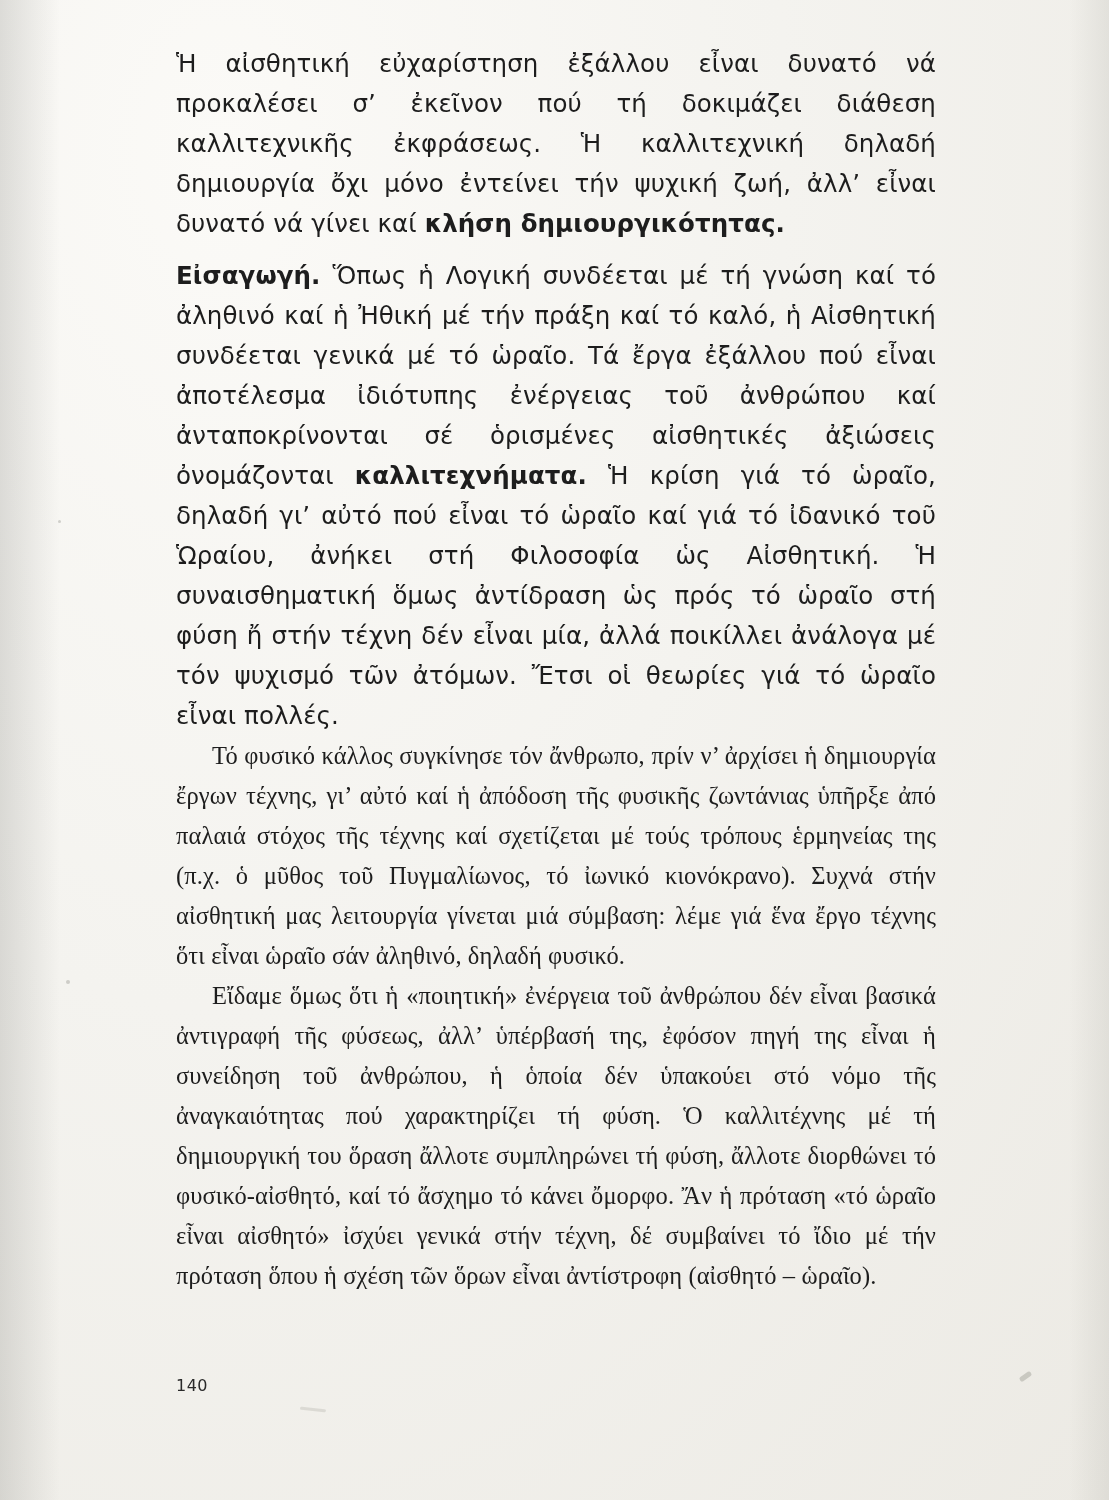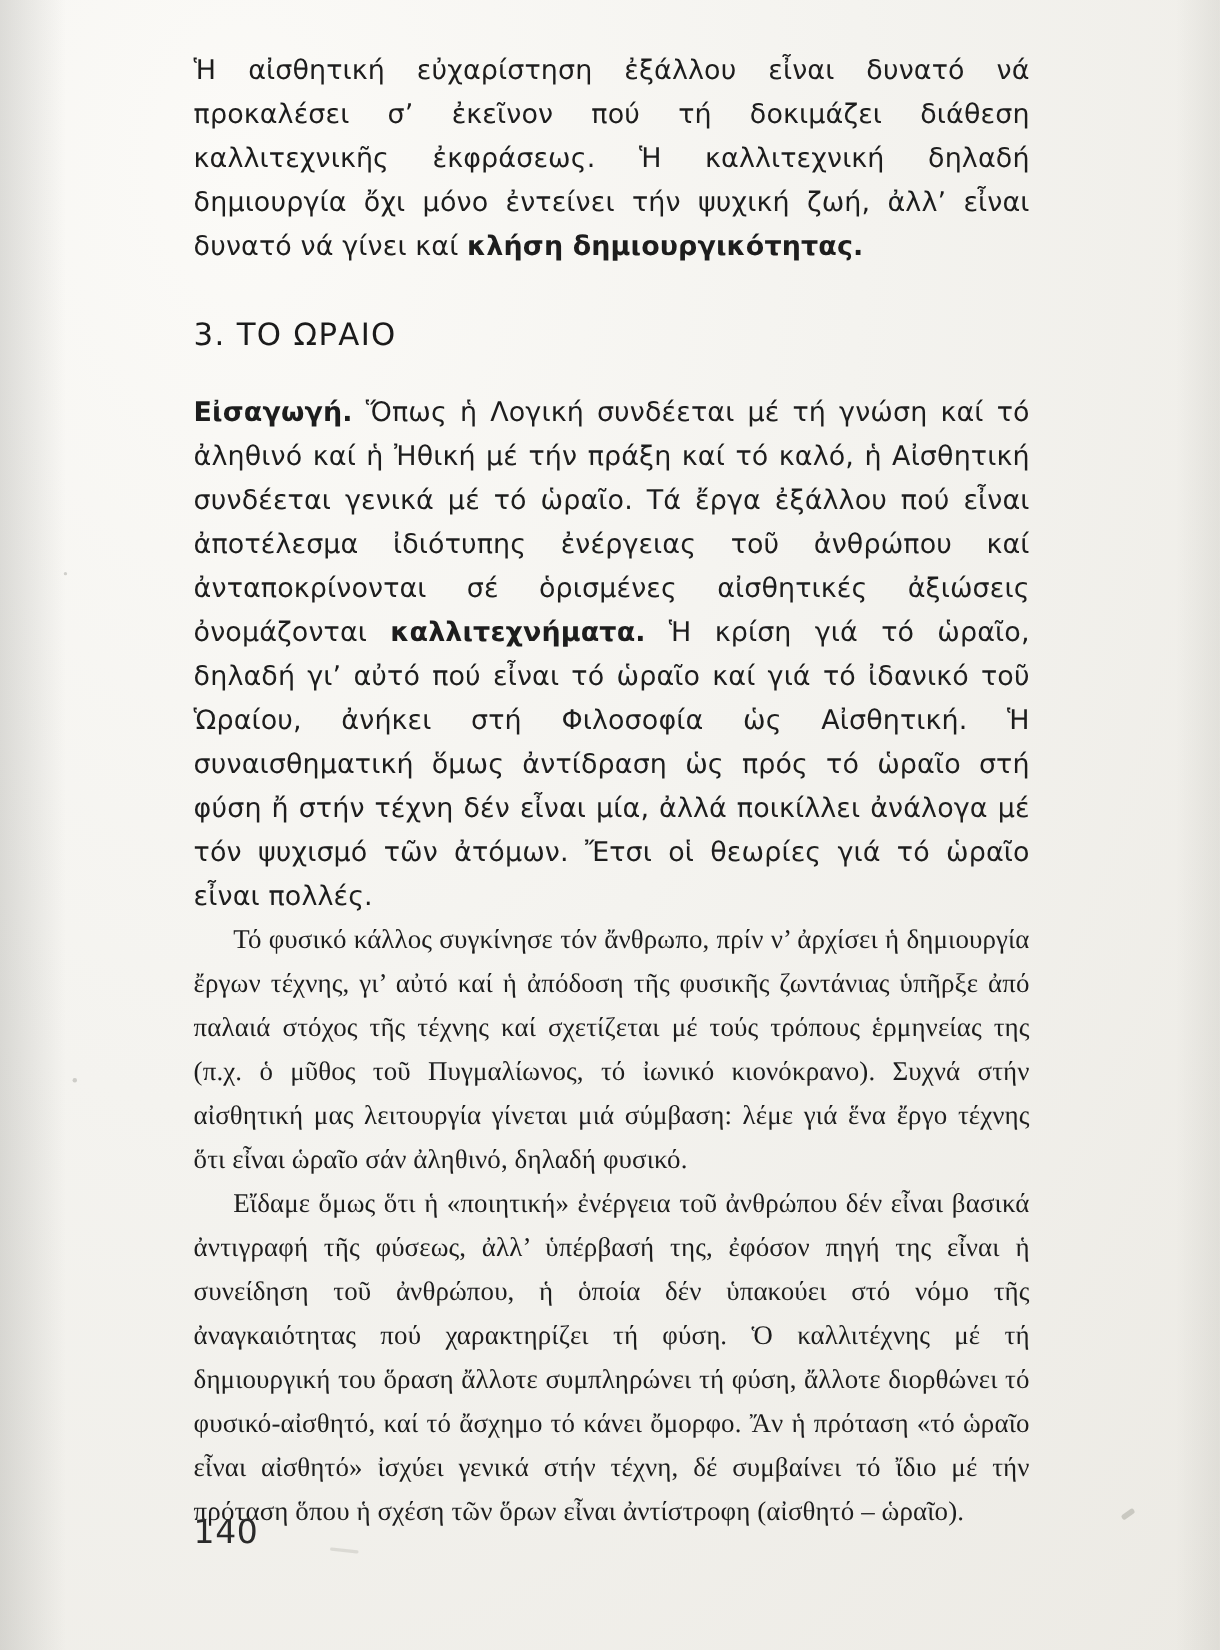--- a/index.html
+++ b/index.html
@@ -72,21 +72,21 @@
     margin: 44px 0 34px 0;
     color: #1b1b1b;
   }
   .intro-lead {
     font-weight: bold;
   }
   .page-number {
     position: absolute;
     left: 176px;
     top: 1376px;
-    font-size: 30px;
+    font-size: 16px;
     color: #2a2a2a;
     letter-spacing: 0.5px;
   }
   .speck {
     position: absolute;
     background: rgba(90,90,85,0.25);
     border-radius: 50%;
     pointer-events: none;
   }
   .mark-a { left: 1019px; top: 1374px; width: 13px; height: 5px; transform: rotate(-35deg); background: rgba(120,120,110,0.30); border-radius: 2px; }
@@ -96,21 +96,20 @@
 </style>
 </head>
 <body>
 
 <div class="page">
 
   <div class="content">
 
     <p class="para-top"><span>Ἡ αἰσθητική εὐχαρίστηση ἐξάλλου εἶναι δυνατό νά προκαλέσει σ’ ἐκεῖνον πού τή δοκιμάζει διάθεση καλλιτεχνικῆς ἐκφράσεως. Ἡ καλλιτεχνική δηλαδή δημιουργία ὄχι μόνο ἐντείνει τήν ψυχική ζωή, ἀλλ’ εἶναι δυνατό νά γίνει καί </span><b>κλήση δημιουργικότητας.</b></p>
 
-    <h2 class="section-title">3.  ΤΟ ΩΡΑΙΟ</h2>
 
     <p><b class="intro-lead">Εἰσαγωγή.</b><span> Ὅπως ἡ Λογική συνδέεται μέ τή γνώση καί τό ἀληθινό καί ἡ Ἠθική μέ τήν πράξη καί τό καλό, ἡ Αἰσθητική συνδέεται γενικά μέ τό ὡραῖο. Τά ἔργα ἐξάλλου πού εἶναι ἀποτέλεσμα ἰδιότυπης ἐνέργειας τοῦ ἀνθρώπου καί ἀνταποκρίνονται σέ ὁρισμένες αἰσθητικές ἀξιώσεις ὀνομάζονται </span><b>καλλιτεχνήματα.</b><span> Ἡ κρίση γιά τό ὡραῖο, δηλαδή γι’ αὐτό πού εἶναι τό ὡραῖο καί γιά τό ἰδανικό τοῦ Ὡραίου, ἀνήκει στή Φιλοσοφία ὡς Αἰσθητική. Ἡ συναισθηματική ὅμως ἀντίδραση ὡς πρός τό ὡραῖο στή φύση ἤ στήν τέχνη δέν εἶναι μία, ἀλλά ποικίλλει ἀνάλογα μέ τόν ψυχισμό τῶν ἀτόμων. Ἔτσι οἱ θεωρίες γιά τό ὡραῖο εἶναι πολλές.</span></p>
 
     <p class="indent">Τό φυσικό κάλλος συγκίνησε τόν ἄνθρωπο, πρίν ν’ ἀρχίσει ἡ δημιουργία ἔργων τέχνης, γι’ αὐτό καί ἡ ἀπόδοση τῆς φυσικῆς ζωντάνιας ὑπῆρξε ἀπό παλαιά στόχος τῆς τέχνης καί σχετίζεται μέ τούς τρόπους ἑρμηνείας της (π.χ. ὁ μῦθος τοῦ Πυγμαλίωνος, τό ἰωνικό κιονόκρανο). Συχνά στήν αἰσθητική μας λειτουργία γίνεται μιά σύμβαση: λέμε γιά ἕνα ἔργο τέχνης ὅτι εἶναι ὡραῖο σάν ἀληθινό, δηλαδή φυσικό.</p>
 
     <p class="indent">Εἴδαμε ὅμως ὅτι ἡ «ποιητική» ἐνέργεια τοῦ ἀνθρώπου δέν εἶναι βασικά ἀντιγραφή τῆς φύσεως, ἀλλ’ ὑπέρβασή της, ἐφόσον πηγή της εἶναι ἡ συνείδηση τοῦ ἀνθρώπου, ἡ ὁποία δέν ὑπακούει στό νόμο τῆς ἀναγκαιότητας πού χαρακτηρίζει τή φύση. Ὁ καλλιτέχνης μέ τή δημιουργική του ὅραση ἄλλοτε συμπληρώνει τή φύση, ἄλλοτε διορθώνει τό φυσικό-αἰσθητό, καί τό ἄσχημο τό κάνει ὄμορφο. Ἄν ἡ πρόταση «τό ὡραῖο εἶναι αἰσθητό» ἰσχύει γενικά στήν τέχνη, δέ συμβαίνει τό ἴδιο μέ τήν πρόταση ὅπου ἡ σχέση τῶν ὅρων εἶναι ἀντίστροφη (αἰσθητό – ὡραῖο).</p>
 
   </div>
 
   <div class="page-number">140</div>

